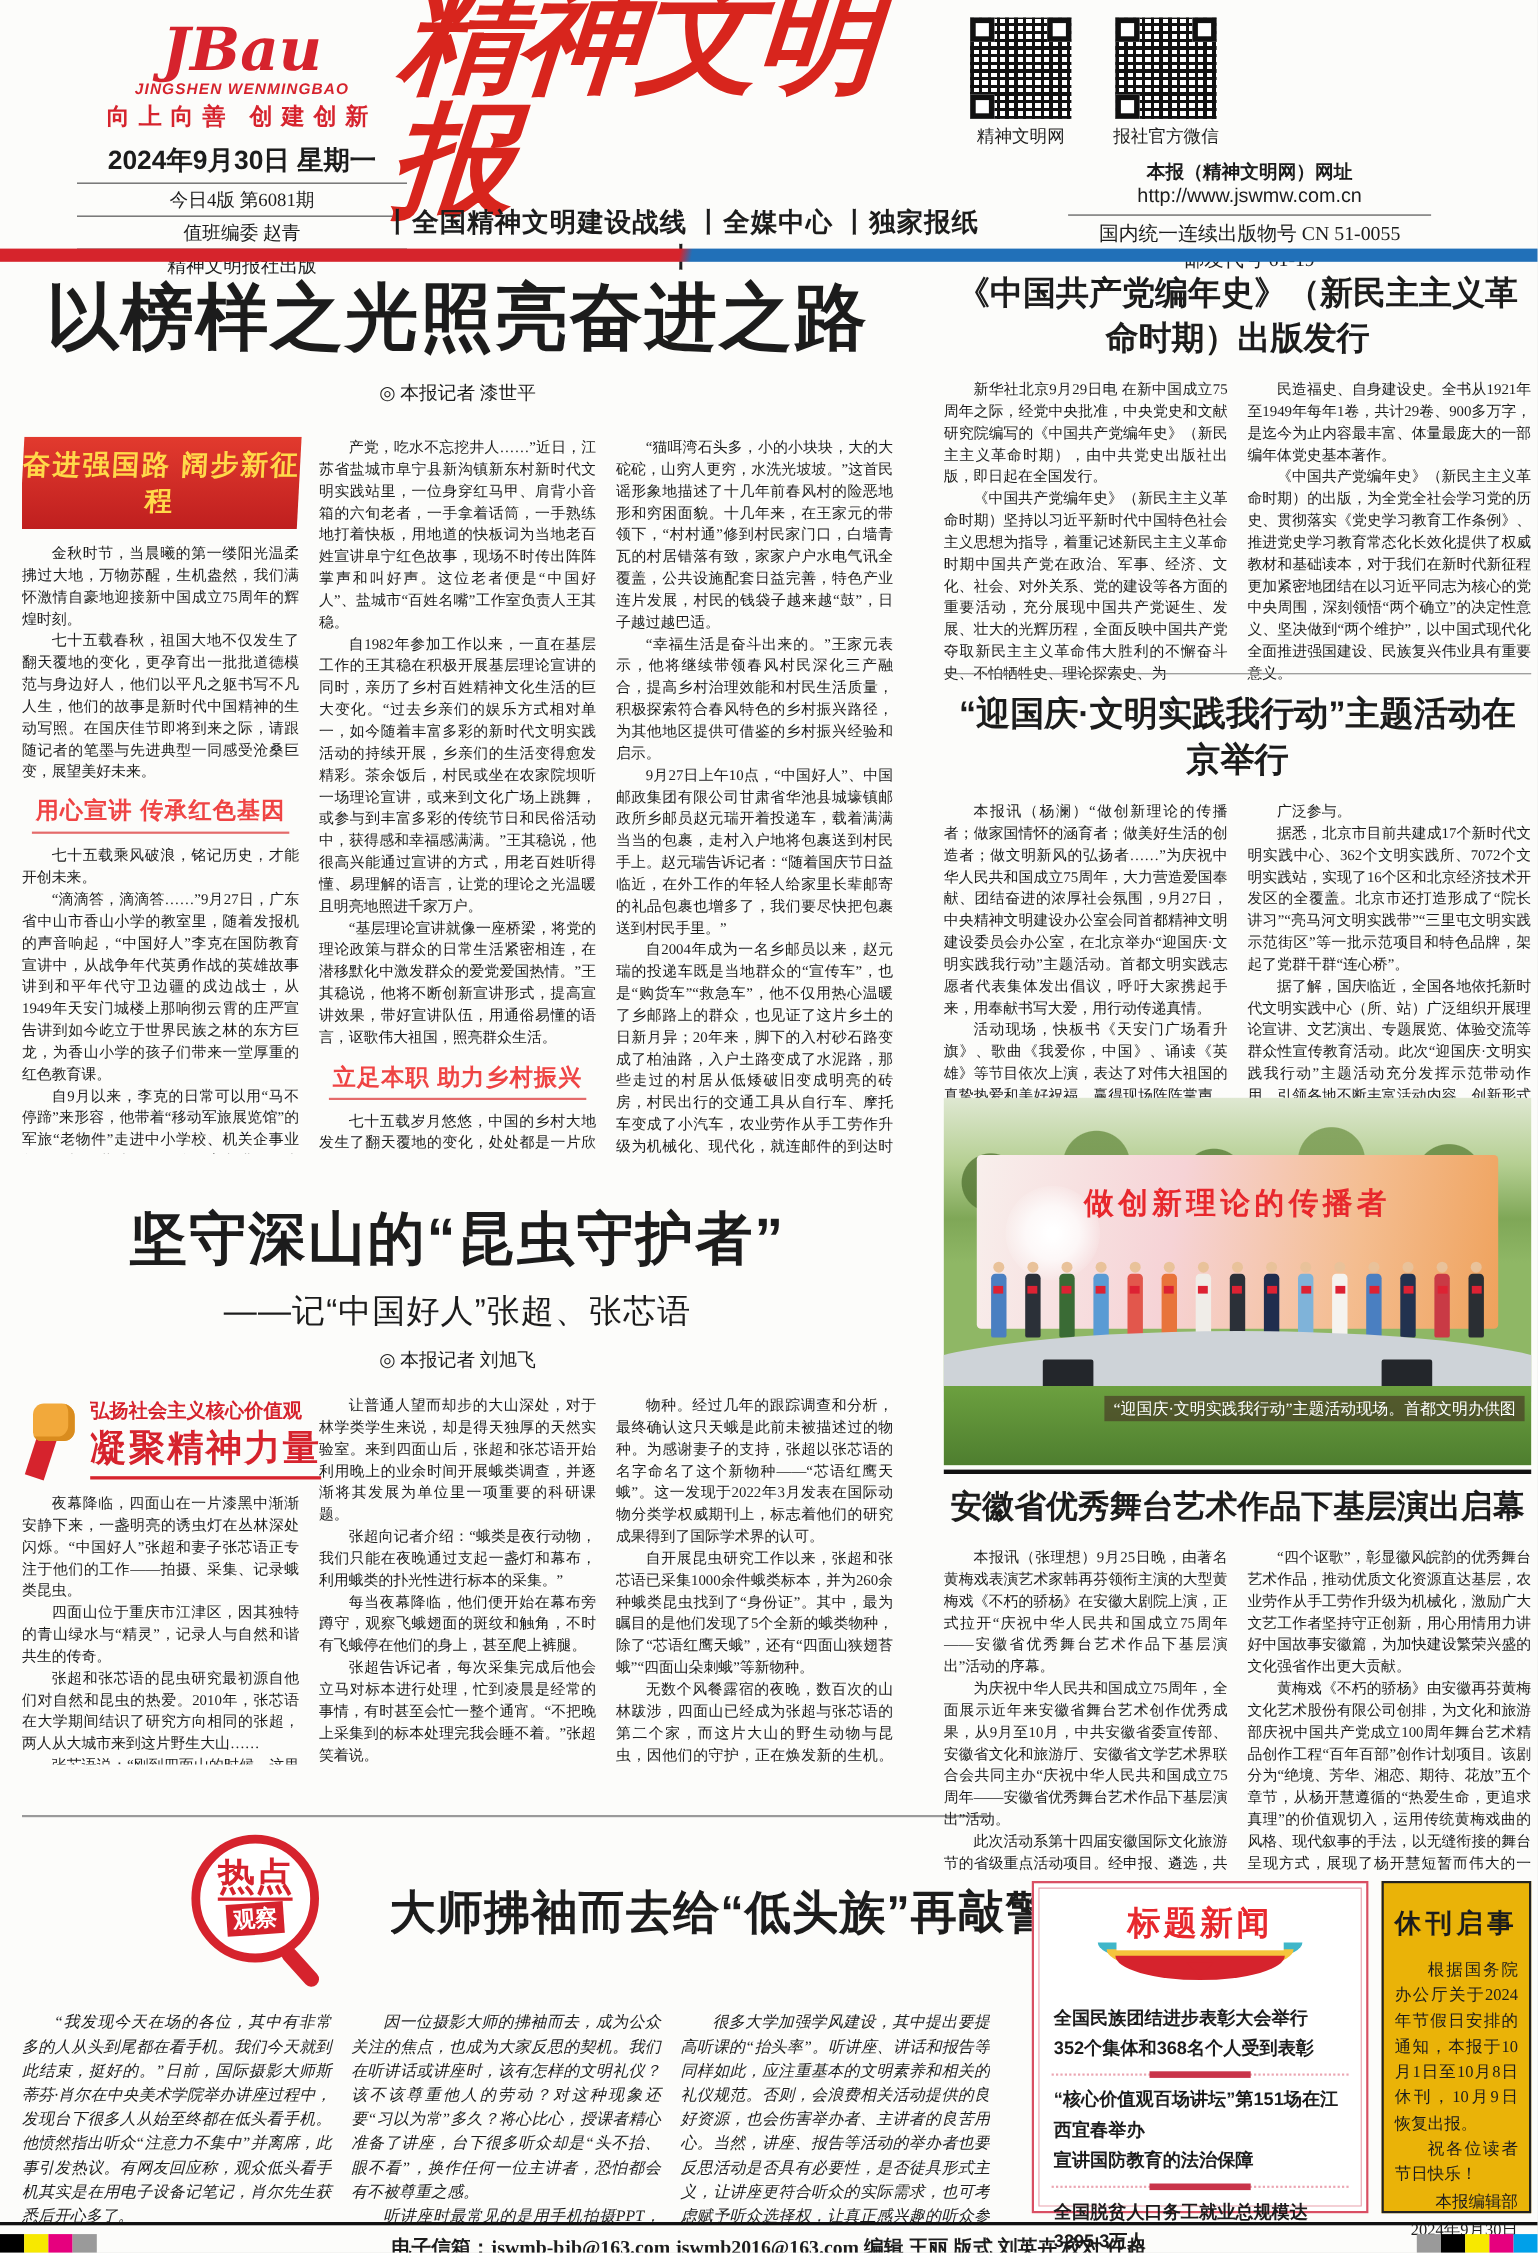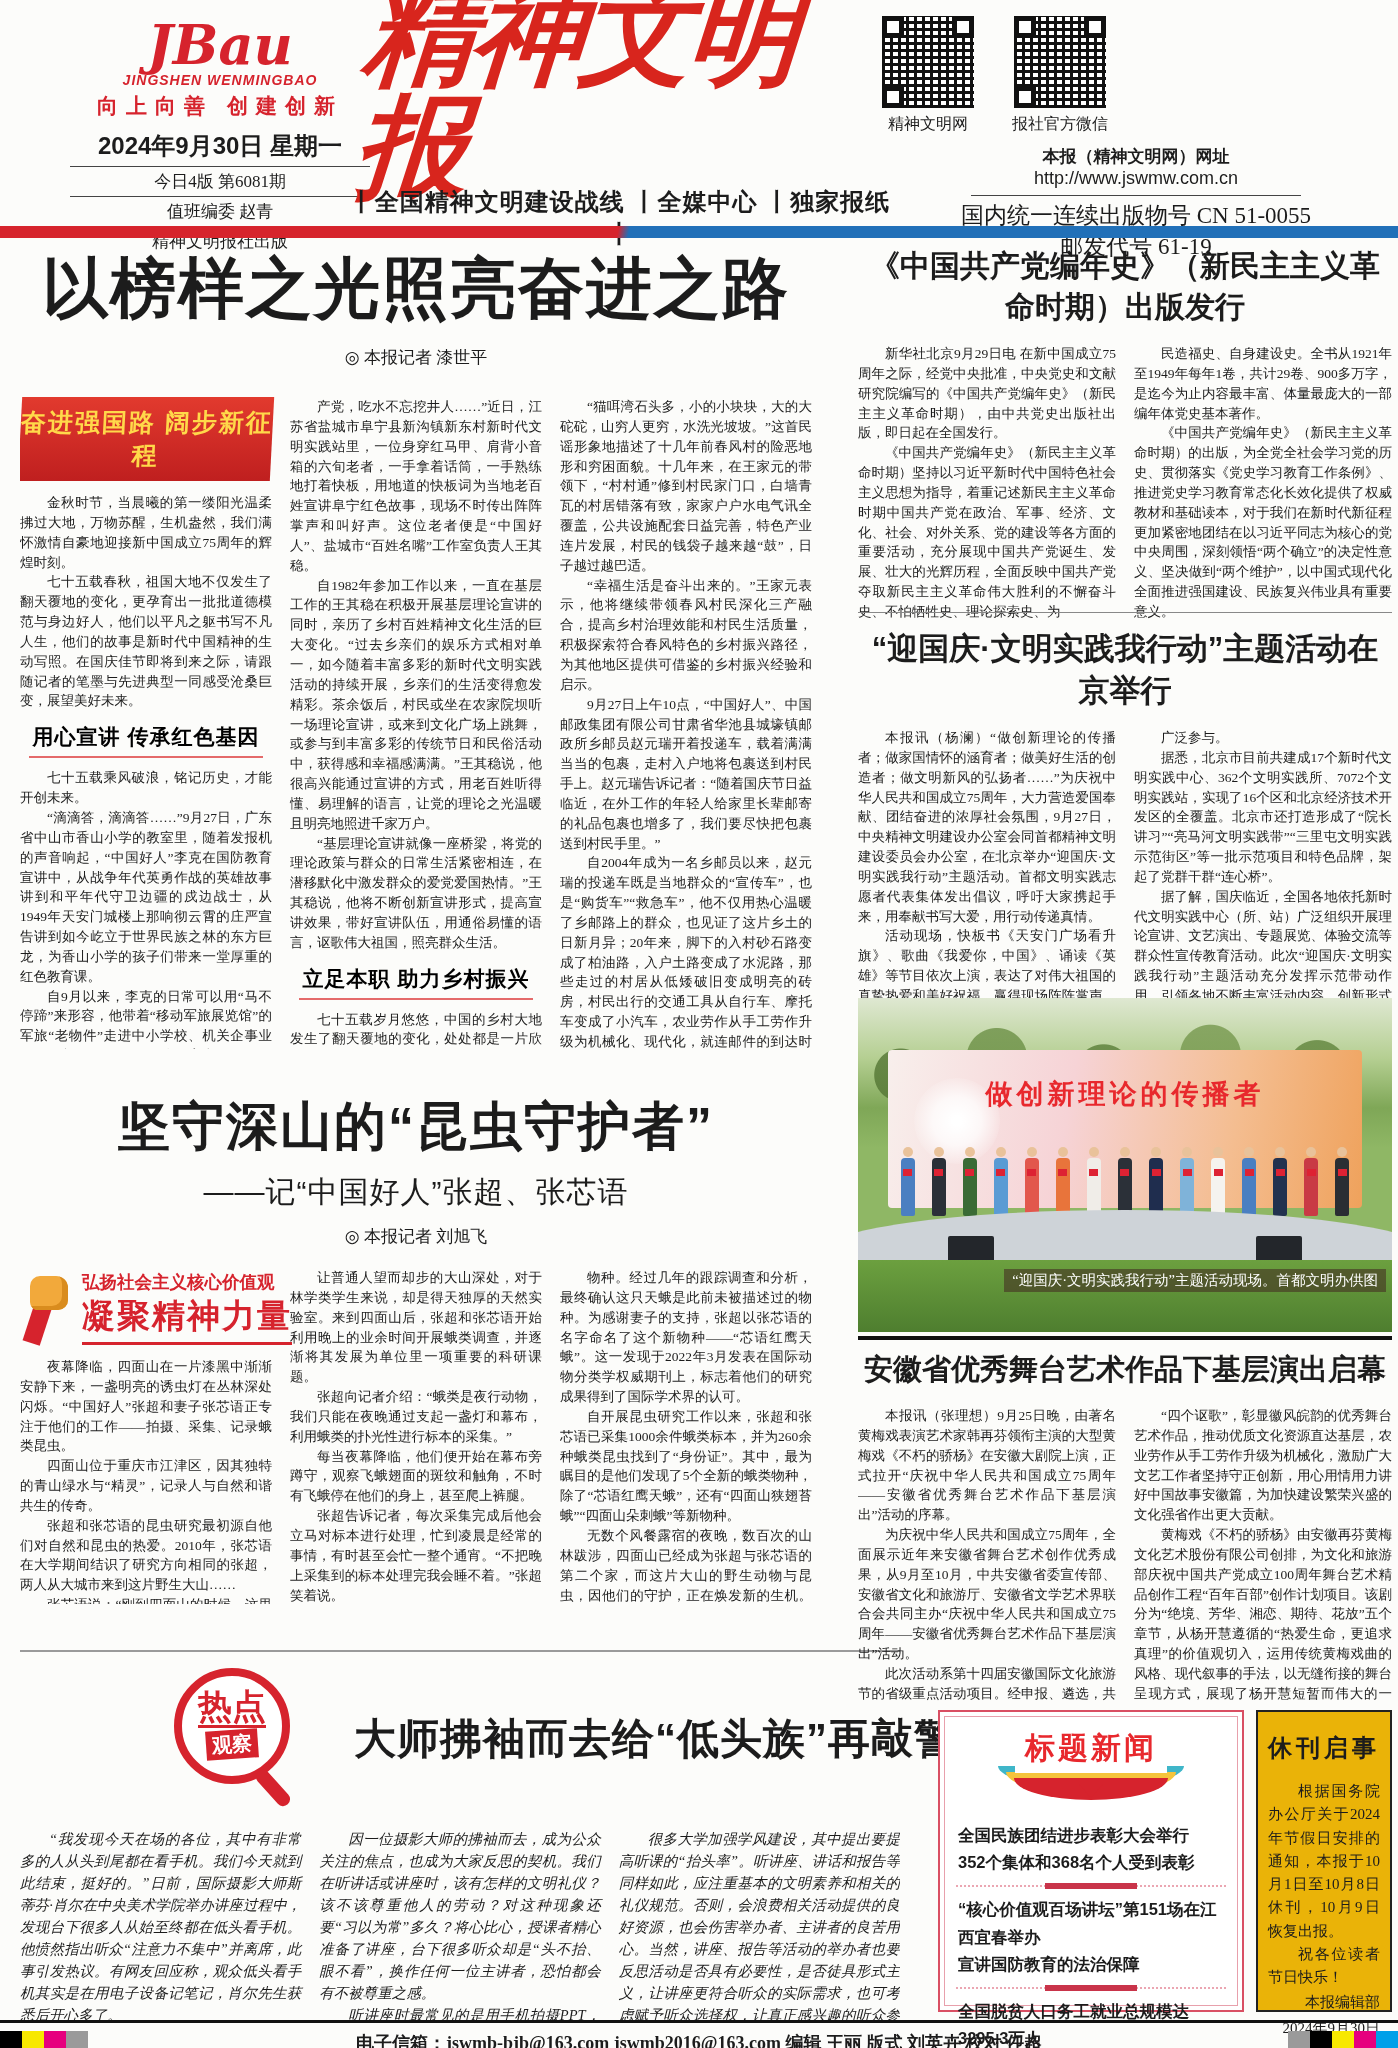--- a/index.html
+++ b/index.html
@@ -24,31 +24,31 @@
   .qr-cell{width:96px;}
   .qr{width:92px;height:92px;margin:0 auto;position:relative;background:
       repeating-linear-gradient(0deg,#111 0 3px,transparent 3px 7px),
       repeating-linear-gradient(90deg,#111 0 3px,#fff 3px 8px);}
   .qr .f{position:absolute;width:22px;height:22px;background:#fff;border:5px solid #111;box-sizing:border-box;}
   .qr .f.tl{left:0;top:0}.qr .f.tr{right:0;top:0}.qr .f.bl{left:0;bottom:0}
   .qr-label{font-size:16px;margin-top:6px;white-space:nowrap;}
   .site-label{font-size:17px;margin-top:10px;font-weight:bold;}
   .site-url{font-size:18px;font-family:"Liberation Sans",sans-serif;}
   .pub-rule{border-top:1px solid #444;width:330px;margin:6px auto 4px;}
-  .issn{font-size:23px;}
+  .issn{font-size:18px;}
   .color-bar{position:absolute;left:0;top:226px;width:1398px;height:12px;
              background:linear-gradient(101deg,#d6242c 0 44.2%,#2170b8 45%);}
   
   .headline-1{font-family:"Liberation Sans","DejaVu Sans",sans-serif;font-weight:900;
               text-align:center;letter-spacing:2px;margin:0;}
   .byline{text-align:center;font-size:17px;margin:12px 0 0;}
   .cols{display:flex;gap:18px;overflow:hidden;text-align:justify;}
   .col{flex:1;min-width:0;}
   .body-p{margin:0;text-indent:2em;font-size:13.5px;line-height:1.47;}
-  .sub-head{font-family:"Liberation Sans",sans-serif;color:#000000;font-size:21px;
+  .sub-head{font-family:"Liberation Sans",sans-serif;color:#ef4444;font-size:21px;
             font-weight:bold;text-align:center;margin:12px auto 10px;width:fit-content;
             padding:0 4px 5px;border-bottom:2px solid #e46a6a;letter-spacing:1px;}
   
   .lead{position:absolute;left:20px;top:244px;width:792px;}
   .lead h1{font-size:66px;}
   .lead .cols{margin-top:28px;height:652px;}
   .strip-banner{background:linear-gradient(#e23a2e,#bf1f1f);color:#ffd94a;text-align:center;
                 font-family:"Liberation Sans",sans-serif;font-weight:900;font-size:25px;
                 letter-spacing:2px;padding:9px 0;margin-bottom:12px;transform:skewX(-3deg);}
   

